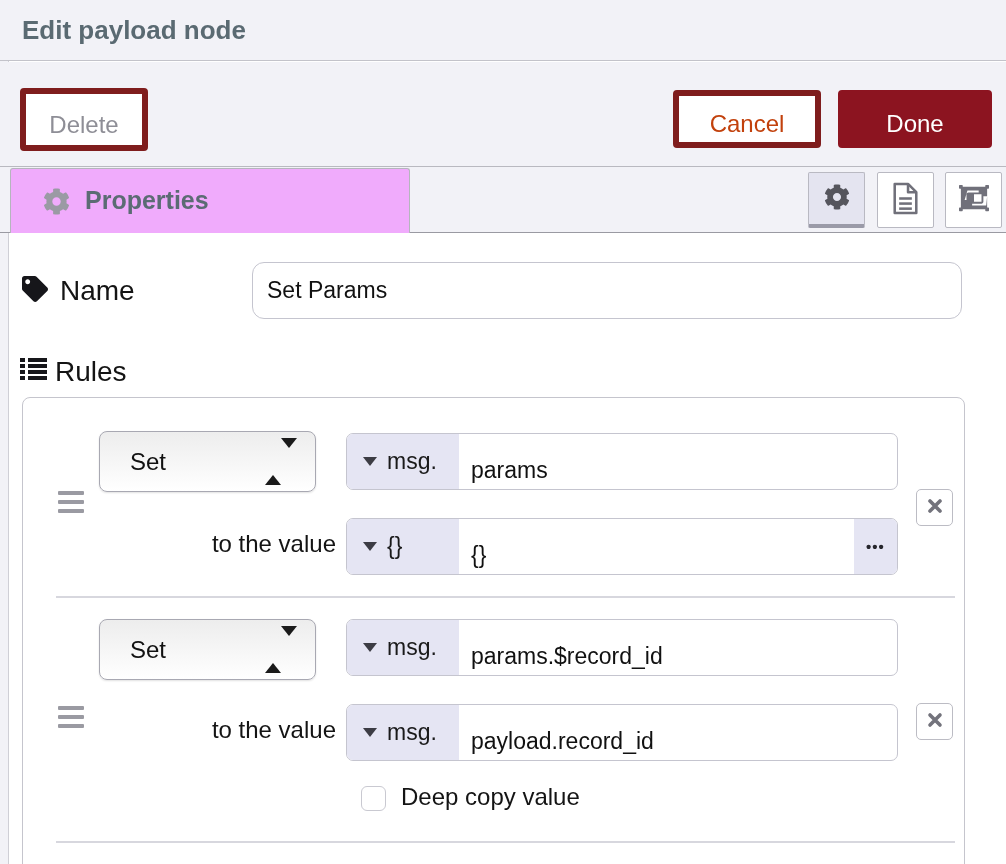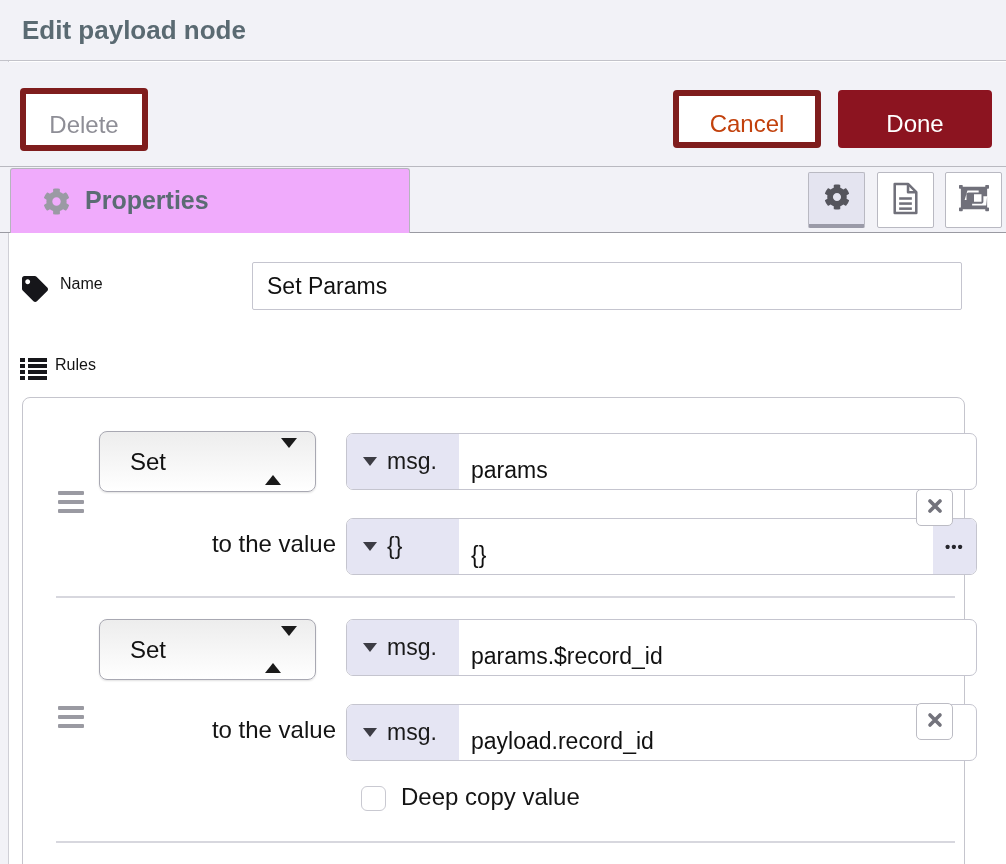--- a/index.html
+++ b/index.html
@@ -38,26 +38,26 @@
   .tab-gear { position:absolute; left:32px; top:19px; }
   .icon-btn { position:absolute; top:5px; width:57px; height:56px; background:#fff;
               border:1px solid #b9b9c2; border-radius:2px; display:flex;
               align-items:center; justify-content:center; }
   .icon-btn.sel { background:#e4e4f0; border-bottom:4px solid #9a9aa8; }
   .ib-gear { left:808px; }
   .ib-doc  { left:877px; }
   .ib-app  { left:945px; }
 
   
-  .row-label { position:absolute; font-size:16px; color:#141414; }
+  .row-label { position:absolute; font-size:28px; color:#141414; }
   .tag-icon { position:absolute; left:22px; top:276px; }
   .list-icon { position:absolute; left:20px; top:357px; }
 
-  .name-input { position:absolute; left:252px; top:262px; width:710px; height:48px;
-                border:1px solid #c5c5cf; border-radius:2px; font-size:23px;
+  .name-input { position:absolute; left:252px; top:262px; width:710px; height:57px;
+                border:1px solid #c5c5cf; border-radius:12px; font-size:23px;
                 padding:0 14px; color:#111; background:#fff;
                 font-family:"Liberation Sans","DejaVu Sans",sans-serif; outline:none; }
 
   
   .rules-box { position:absolute; left:22px; top:397px; width:943px; height:500px;
                background:#fff; border:1px solid #c5c5cd; border-radius:8px; }
 
   .drag { position:absolute; width:26px; }
   .drag span { display:block; width:26px; height:4px; background:#9a9aa2;
                border-radius:1px; margin-bottom:5px; }
@@ -66,21 +66,21 @@
              border:1px solid #a8a8b2; border-radius:8px;
              background:linear-gradient(180deg,#ededed 0%,#f5f5f5 45%,#ffffff 100%);
              box-shadow:0 1px 2px rgba(0,0,0,0.12); font-size:24px; color:#111; }
   .sel-box .sel-text { position:absolute; left:30px; top:0; height:59px; line-height:59px; }
   .sel-arrows { position:absolute; right:18px; top:50%; transform:translateY(-50%); }
   .tri-up { width:0; height:0; border-left:8px solid transparent;
             border-right:8px solid transparent; border-bottom:10px solid #1a1a1a; margin-bottom:5px; }
   .tri-down { width:0; height:0; border-left:8px solid transparent;
               border-right:8px solid transparent; border-top:10px solid #1a1a1a; }
 
-  .field { position:absolute; width:631px; height:57px; background:#fff;
+  .field { position:absolute; width:552px; height:57px; background:#fff;
            border:1px solid #c5c5cf; border-radius:7px;padding-left:35px; }
   .prefix { position:absolute; left:0; top:0; bottom:0; width:112px;
             background:#e5e5f3; border-radius:6px 0 0 6px; display:flex;
             align-items:center; padding-left:16px; }
   .caret { width:0; height:0; border-left:7px solid transparent;
            border-right:7px solid transparent; border-top:9px solid #3c3c44;
            margin-right:10px; flex:none; }
   .prefix-label { font-size:23px; color:#1a1a1a; }
   .field input { position:absolute; left:112px; top:1px; height:53px; right:2px;
                  border:none; outline:none; font-size:23px; color:#111; padding:0 12px;

